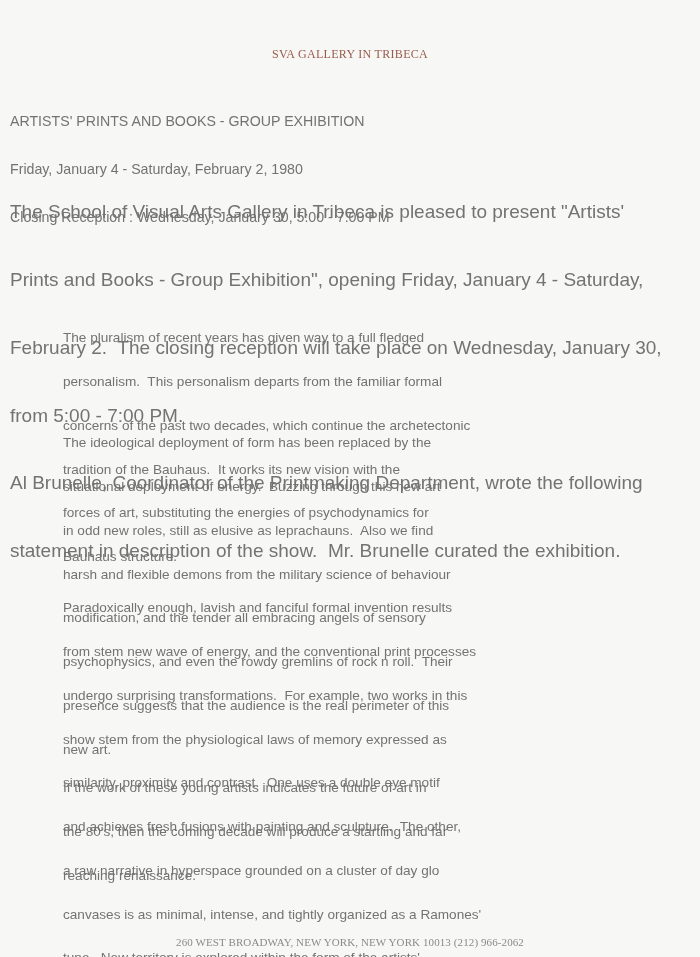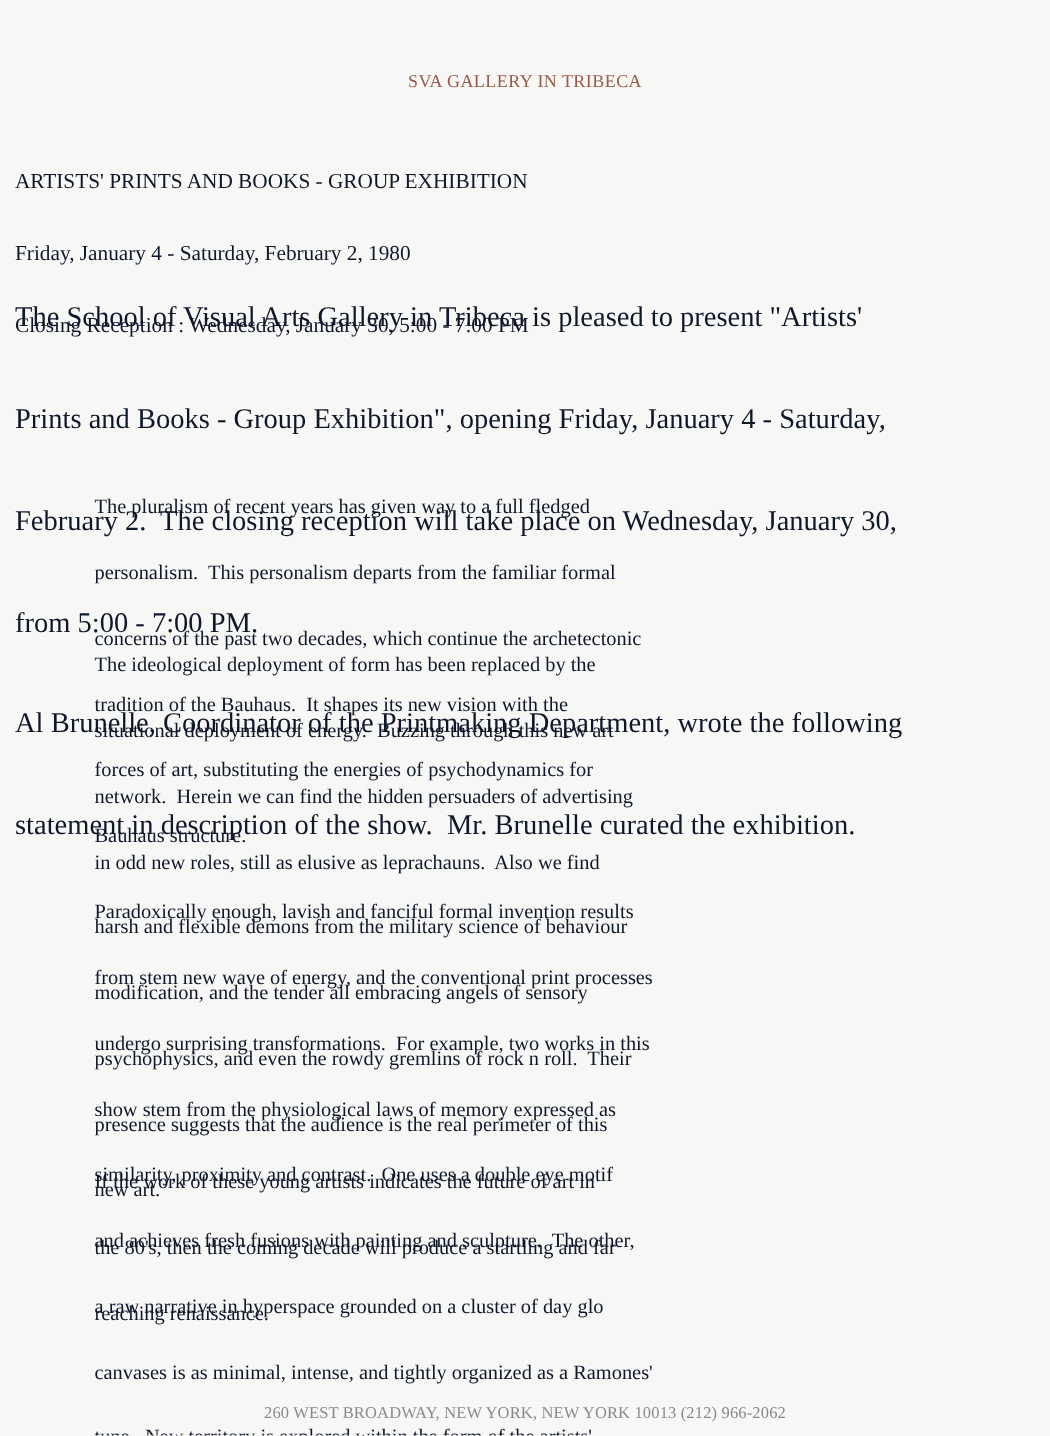--- a/index.html
+++ b/index.html
@@ -19,22 +19,22 @@
       top: 47px;
       left: 0;
       width: 700px;
       text-align: center;
       font-family: Liberation Serif, serif;
       font-size: 12px;
       letter-spacing: 0.3px;
       color: #9a5a4a;
     }
     .mono {
-      font-family: Liberation Serif, serif;
-      color: #0f172a;
+      font-family: Liberation Sans, sans-serif;
+      color: #737373;
     }
     .header-block {
       position: absolute;
       top: 81px;
       left: 10px;
       font-size: 14.2px;
       line-height: 16px;
       white-space: pre;
     }
     .intro {
@@ -88,29 +88,28 @@
   <span class="line">February 2.  The closing reception will take place on Wednesday, January 30,</span>
   <span class="line">from 5:00 - 7:00 PM.</span>
   <span class="line">Al Brunelle, Coordinator of the Printmaking Department, wrote the following</span>
   <span class="line">statement in description of the show.  Mr. Brunelle curated the exhibition.</span>
 </div>
 
 <div class="quote q1 mono">
   <span class="line">The pluralism of recent years has given way to a full fledged</span>
   <span class="line">personalism.  This personalism departs from the familiar formal</span>
   <span class="line">concerns of the past two decades, which continue the archetectonic</span>
-  <span class="line">tradition of the Bauhaus.  It shapes its new vision with the</span>
+  <span class="line">tradition of the Bauhaus.  It works its new vision with the</span>
   <span class="line">forces of art, substituting the energies of psychodynamics for</span>
   <span class="line">Bauhaus structure.</span>
 </div>
 
 <div class="quote q2 mono">
   <span class="line">The ideological deployment of form has been replaced by the</span>
   <span class="line">situational deployment of energy.  Buzzing through this new art</span>
-  <span class="line">network.  Herein we can find the hidden persuaders of advertising</span>
   <span class="line">in odd new roles, still as elusive as leprachauns.  Also we find</span>
   <span class="line">harsh and flexible demons from the military science of behaviour</span>
   <span class="line">modification, and the tender all embracing angels of sensory</span>
   <span class="line">psychophysics, and even the rowdy gremlins of rock n roll.  Their</span>
   <span class="line">presence suggests that the audience is the real perimeter of this</span>
   <span class="line">new art.</span>
 </div>
 
 <div class="quote q3 mono">
   <span class="line">Paradoxically enough, lavish and fanciful formal invention results</span>

